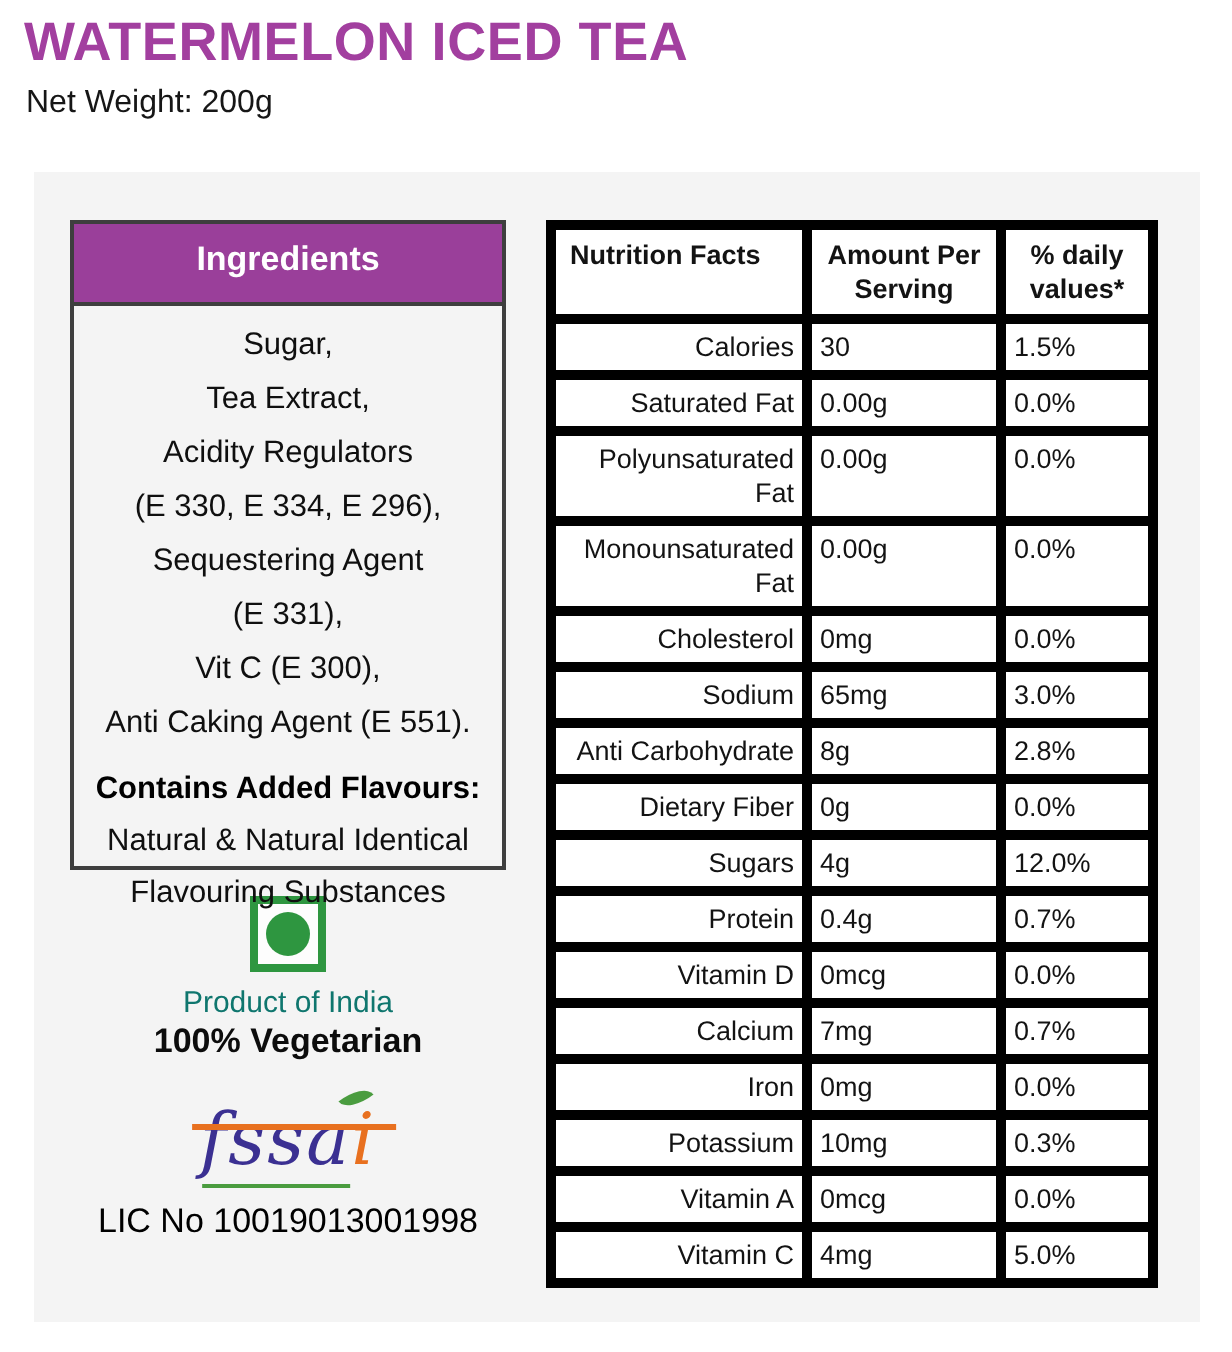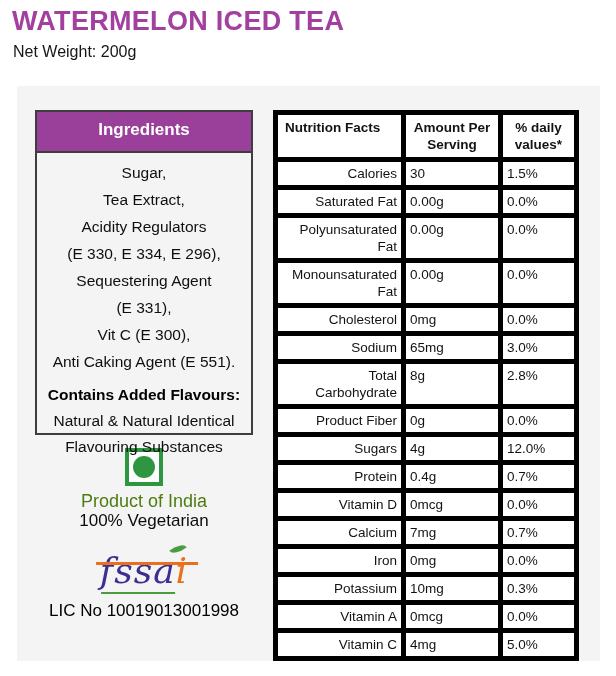--- a/index.html
+++ b/index.html
@@ -30,22 +30,22 @@
     color: #fff; font-weight: bold; font-size: 17px; text-align: center;
   }
   .ing-body { padding-top: 6px; font-size: 15.5px; line-height: 27px; color: #0f0f0f; }
   .flavours-heading { margin-top: 7px; font-weight: bold; font-size: 15.5px; line-height: 26px; color: #000000; }
   .flavour-line { font-size: 15.5px; line-height: 26px; color: #0f0f0f; }
   .veg-mark {
     width: 38px; height: 38px; margin: 13px auto 0;
     border: 4px solid var(--veg-green, #2e9640); background: #fdfdfd;
   }
   .veg-dot { width: 22px; height: 22px; border-radius: 50%; margin: 4px auto 0; background: var(--veg-green, #2e9640); }
-  .product-of { margin-top: 6px; font-size: 18px; line-height: 19px; color: #4d7c0f; }
-  .veg-text { font-size: 17px; font-weight: normal; line-height: 20px; color: #0c0c0c; }
+  .product-of { margin-top: 6px; font-size: 15px; line-height: 19px; color: #0f766e; }
+  .veg-text { font-size: 17px; font-weight: bold; line-height: 20px; color: #0c0c0c; }
   .fssai-wrap { position: relative; margin-top: 15px; height: 53px; }
   .fssai-text {
     font-family: "DejaVu Serif", serif; font-style: italic;
     font-size: 36px; line-height: 50px; letter-spacing: 1px;
   }
   .fssai-blue { color: var(--fssai-blue, #3b3092); }
   .fssai-orange { color: var(--fssai-orange, #e8701f); }
   .fssai-bar {
     position: absolute; top: 16px; left: 50%; transform: translateX(-47%);
     width: 102px; height: 3px; background: var(--fssai-orange, #e8701f);
@@ -177,27 +177,27 @@
           <td class="c3">0.0%</td>
         </tr>
 
         <tr>
           <td class="c1">Sodium</td>
           <td class="c2">65mg</td>
           <td class="c3">3.0%</td>
         </tr>
 
         <tr>
-          <td class="c1">Total Carbohydrate</td>
+          <td class="c1">Anti Carbohydrate</td>
           <td class="c2">8g</td>
           <td class="c3">2.8%</td>
         </tr>
 
         <tr>
-          <td class="c1">Product Fiber</td>
+          <td class="c1">Dietary Fiber</td>
           <td class="c2">0g</td>
           <td class="c3">0.0%</td>
         </tr>
 
         <tr>
           <td class="c1">Sugars</td>
           <td class="c2">4g</td>
           <td class="c3">12.0%</td>
         </tr>
 

